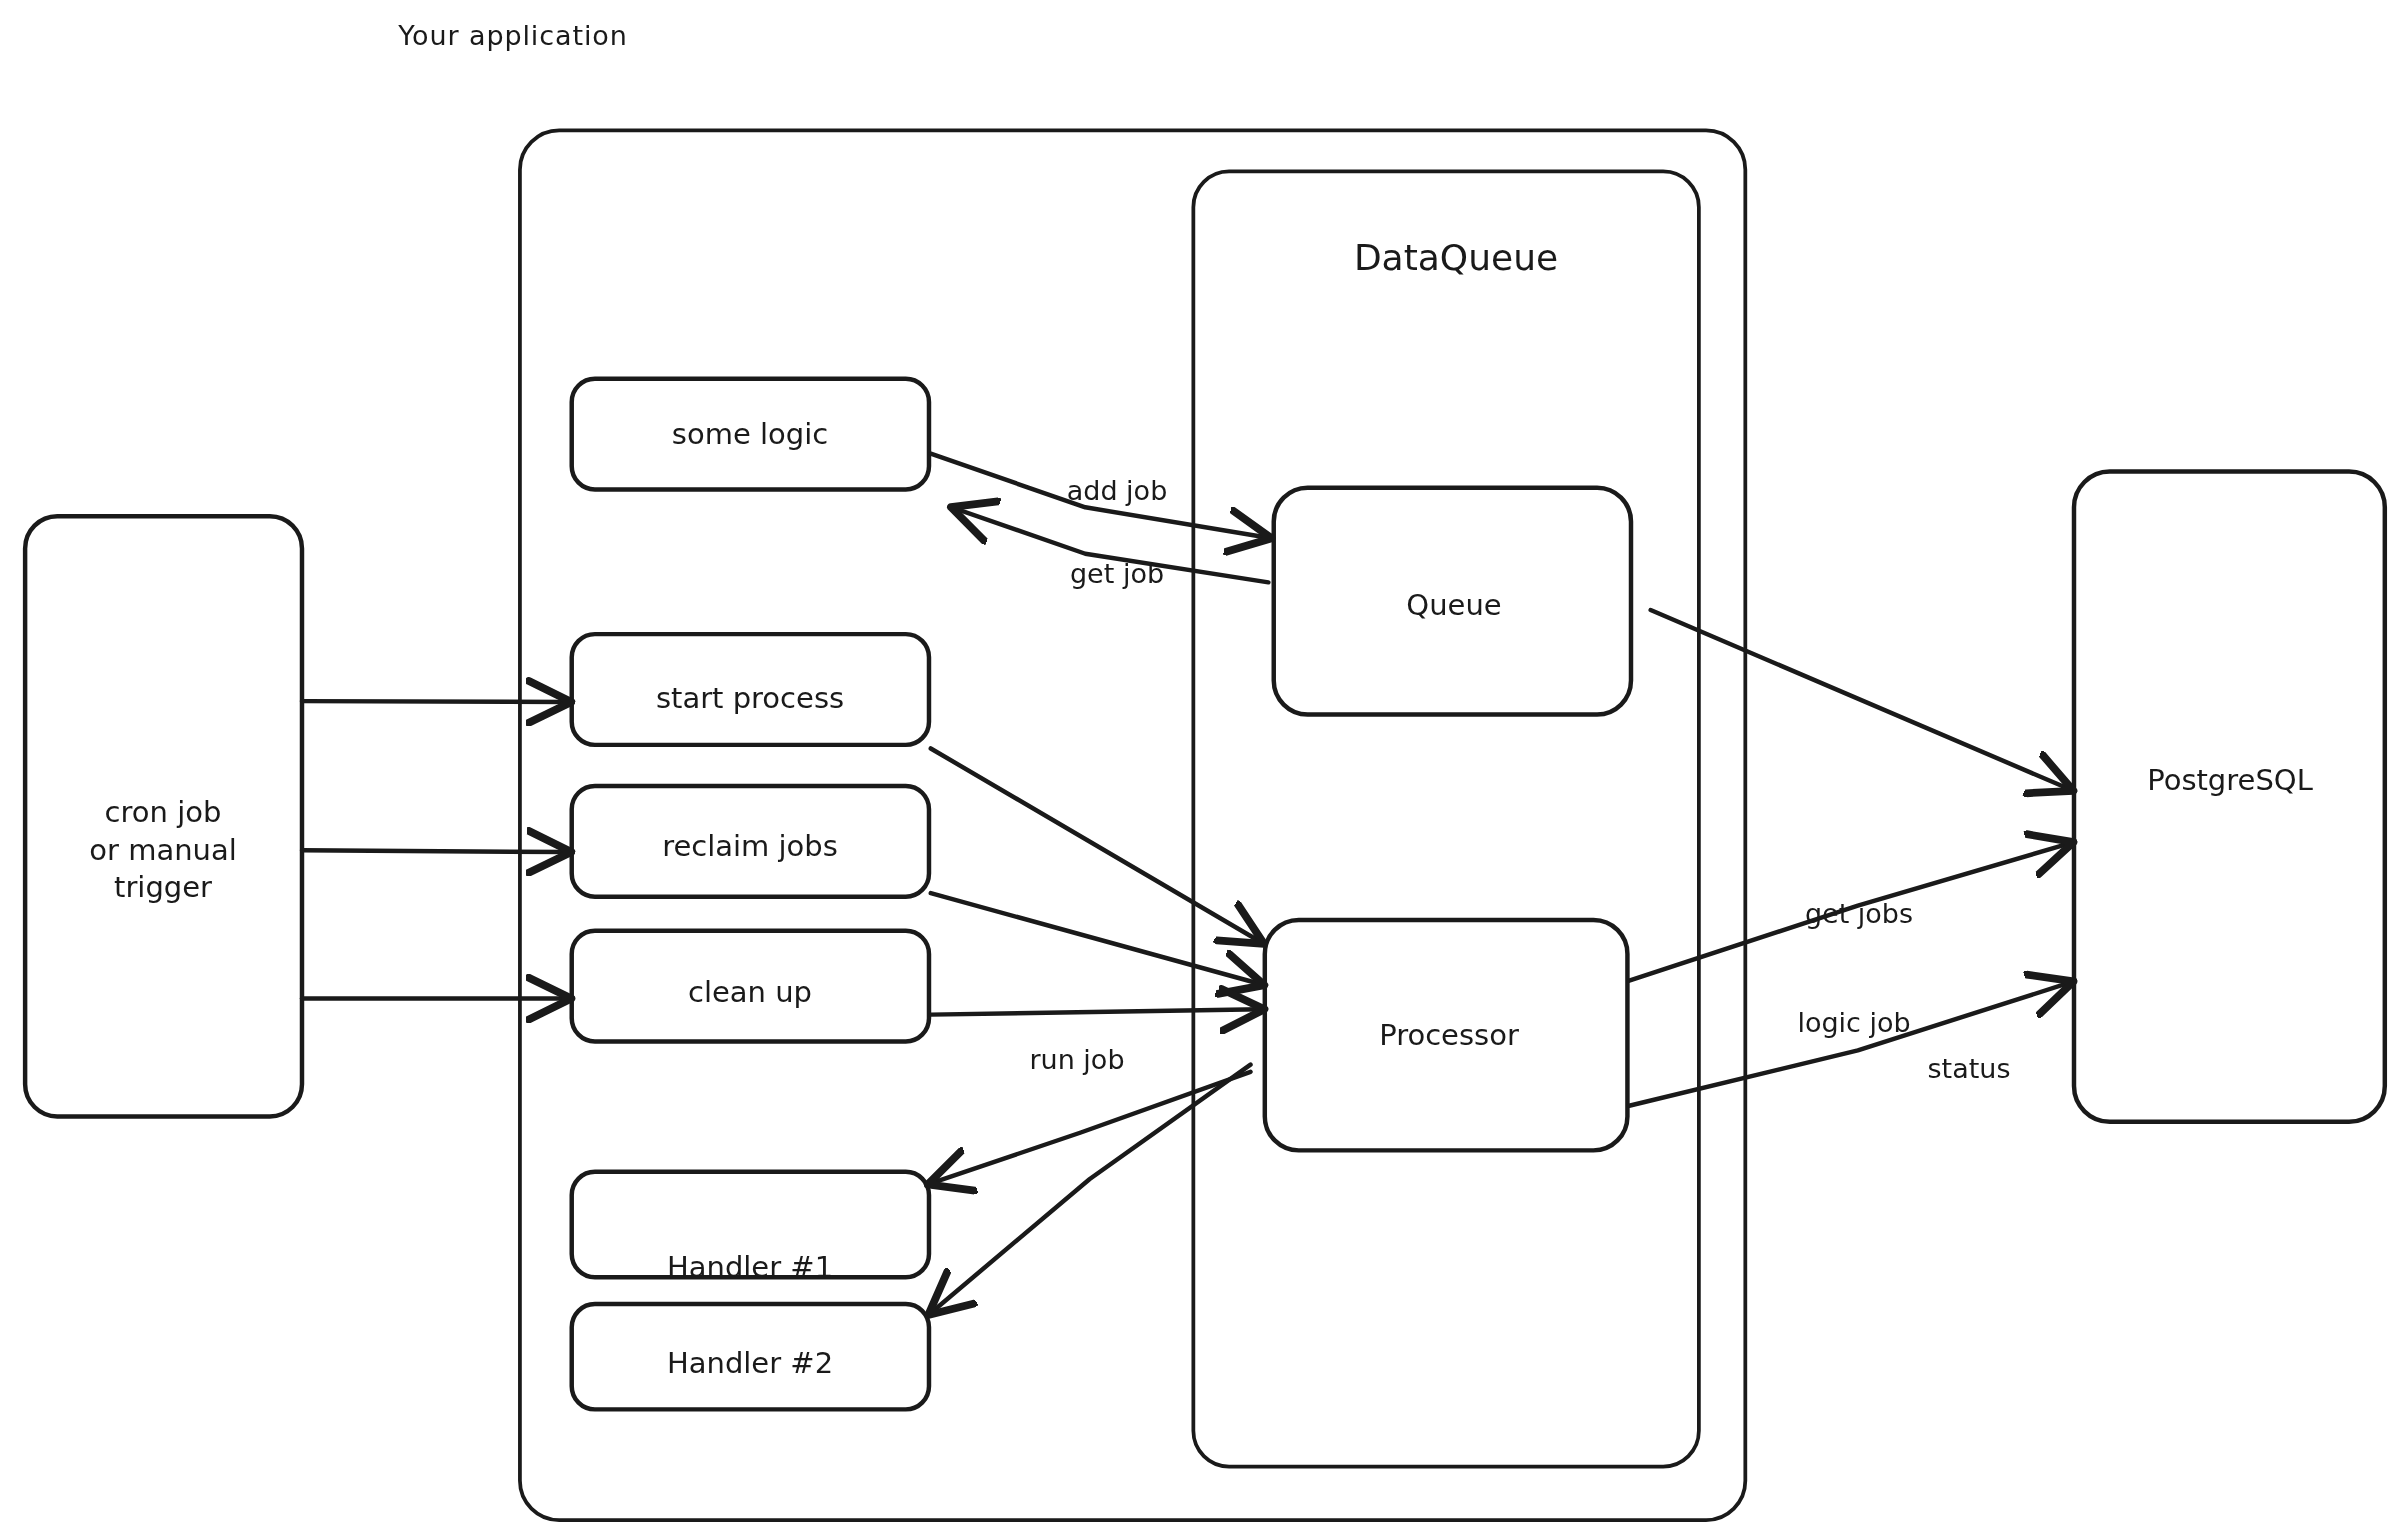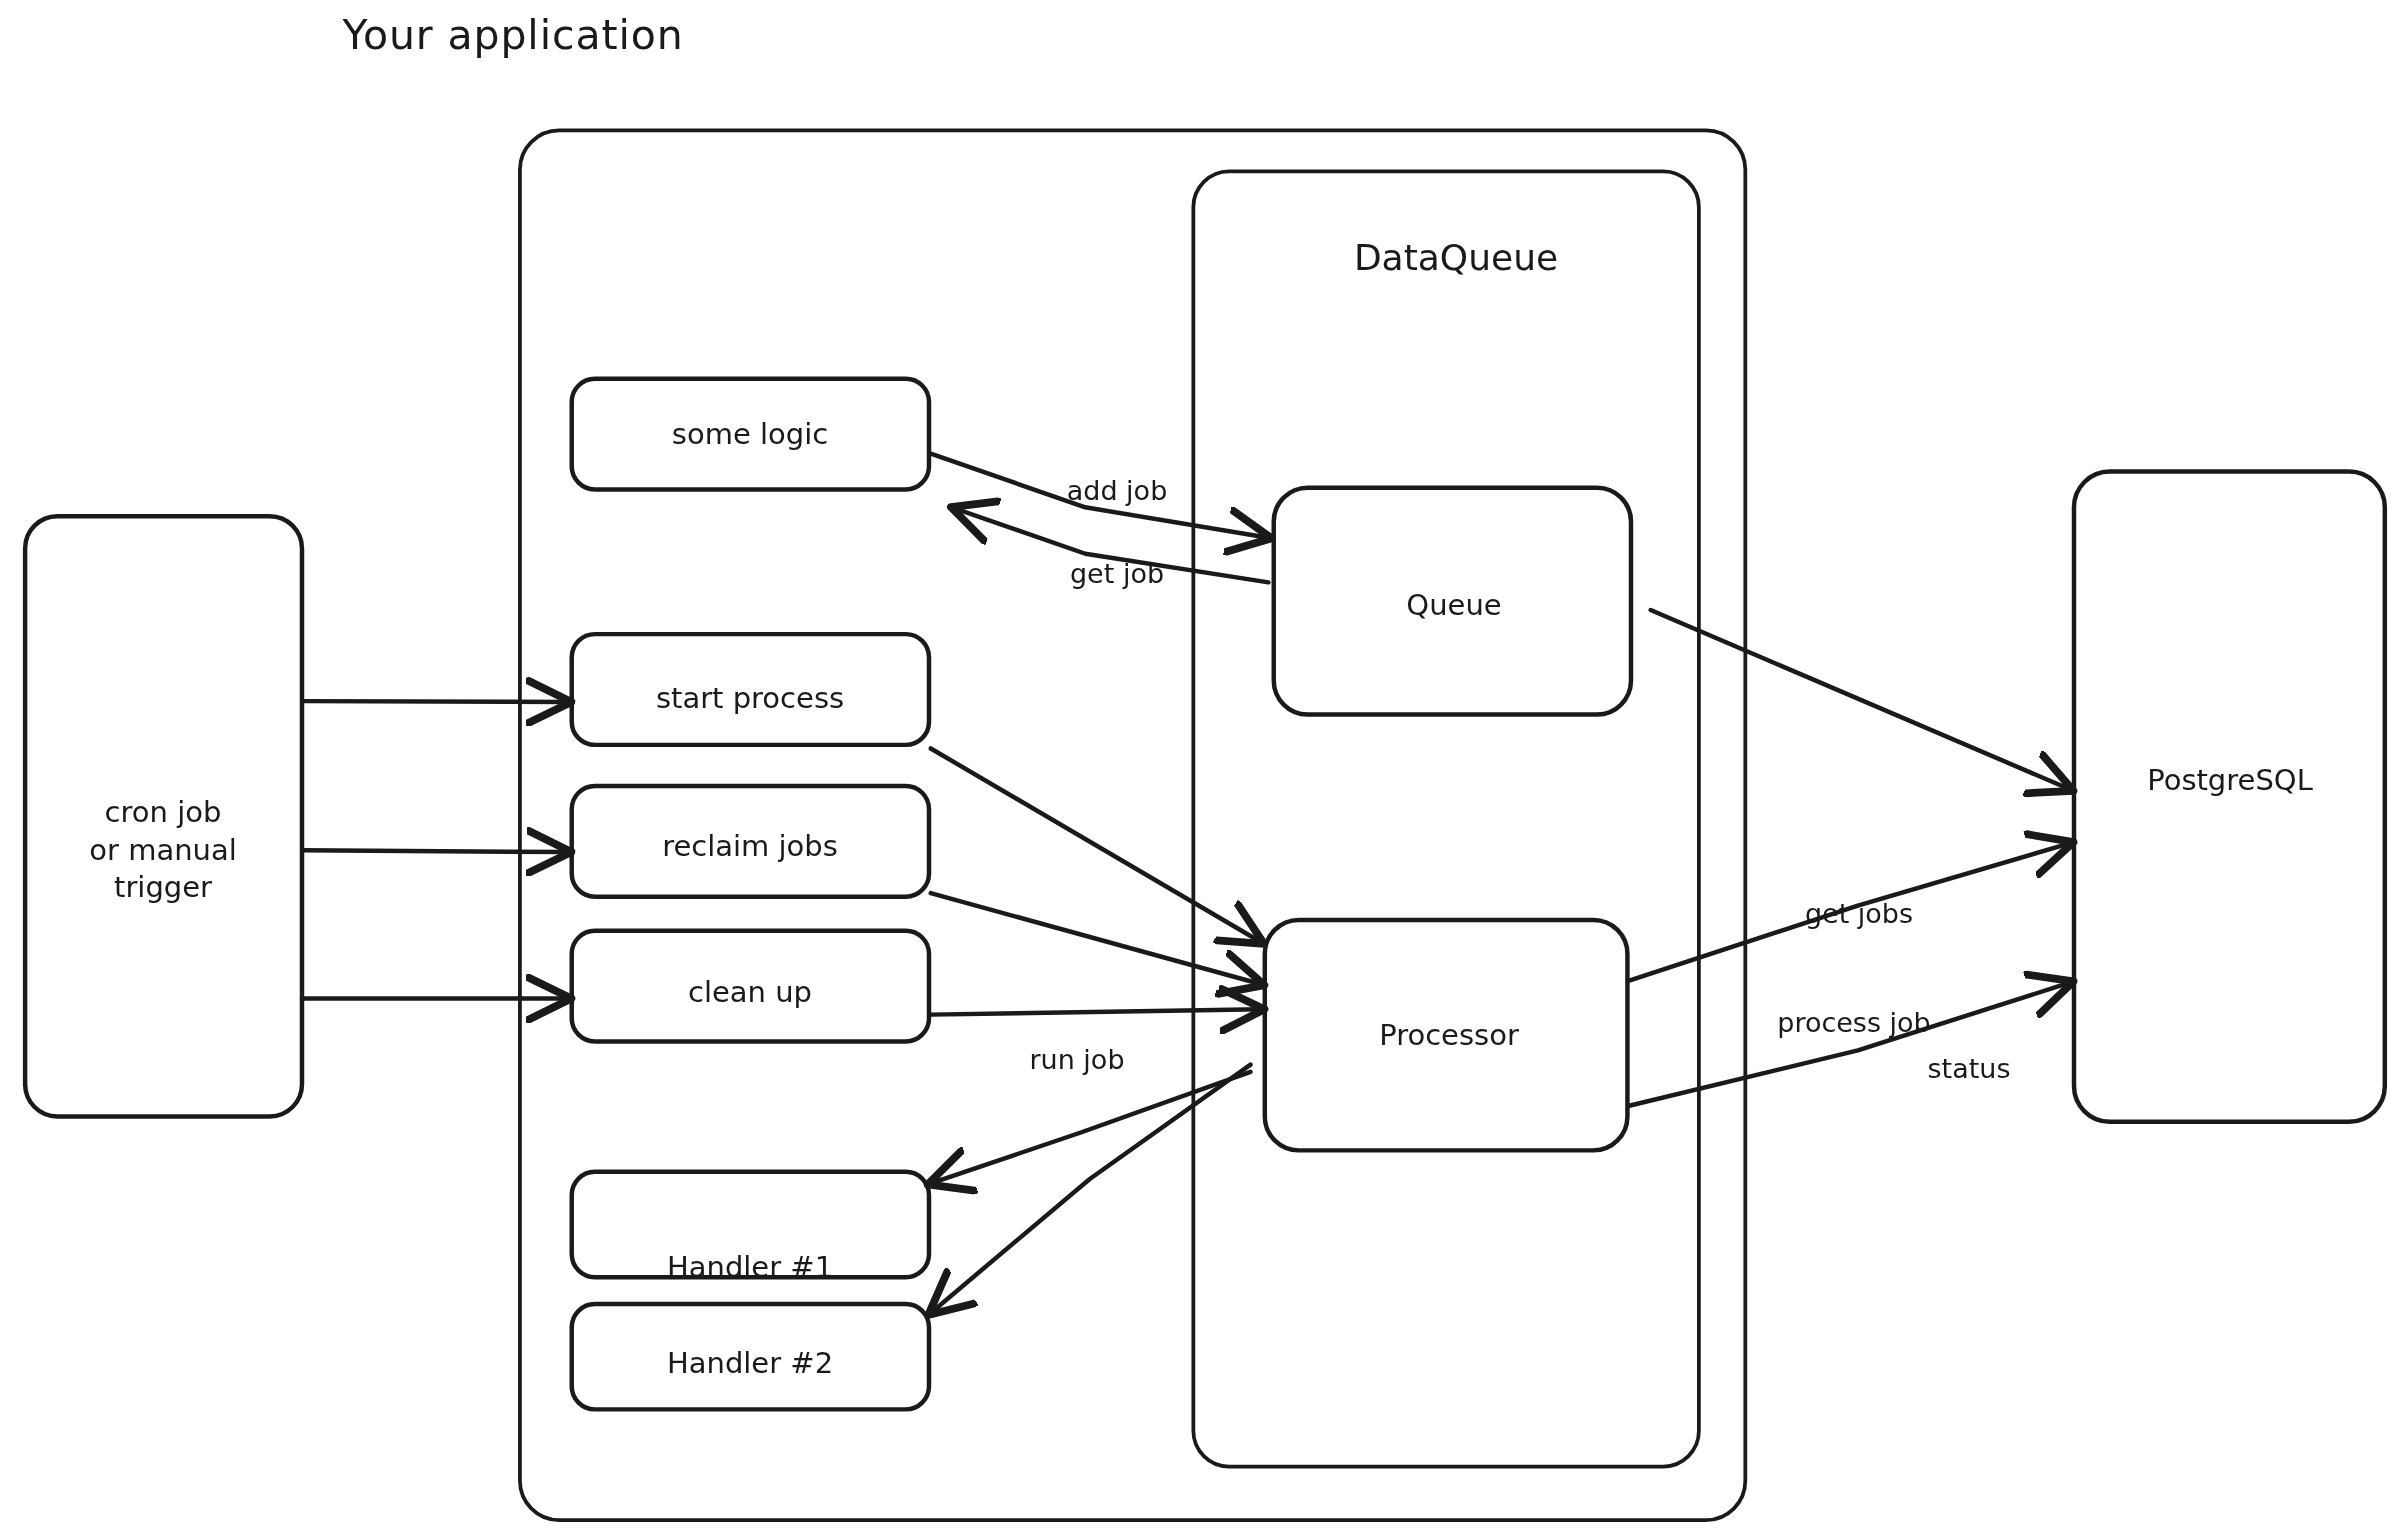--- a/index.html
+++ b/index.html
@@ -24,21 +24,21 @@
   .node-label, .edge-label, .group-title, .diagram-title {
     position: absolute;
     color: #1a1a1a;
     font-family: "DejaVu Sans", sans-serif;
     white-space: pre;
     text-align: center;
     line-height: 1.30;
     pointer-events: none;
   }
   .diagram-title {
-    font-size: 41px;
+    font-size: 27px;
     letter-spacing: 0.9px;
   }
   .group-title { font-size: 36px; }
   .node-label  { font-size: 29px; }
   .edge-label  { font-size: 27px; }
   .ctr { transform: translate(-50%, -50%); }
 </style>
 </head>
 <body>
 
@@ -122,18 +122,18 @@
   <div class="node-label ctr" style="left:2230px; top:781px;">PostgreSQL</div>
 
   <div class="edge-label ctr" style="left:1117px; top:491px;text-align:center;">add job</div>
 
   <div class="edge-label ctr" style="left:1117px; top:574px;">get job</div>
 
   <div class="edge-label ctr" style="left:1077px; top:1060px;">run job</div>
 
   <div class="edge-label ctr" style="left:1859px; top:914px;">get jobs</div>
 
-  <div class="edge-label ctr" style="left:1854px; top:1023px;">process job</div>
+  <div class="edge-label ctr" style="left:1854px; top:1023px;">logic job</div>
 
   <div class="edge-label ctr" style="left:1969px; top:1069px;">status</div>
 
 </div>
 
 
 </body></html>

